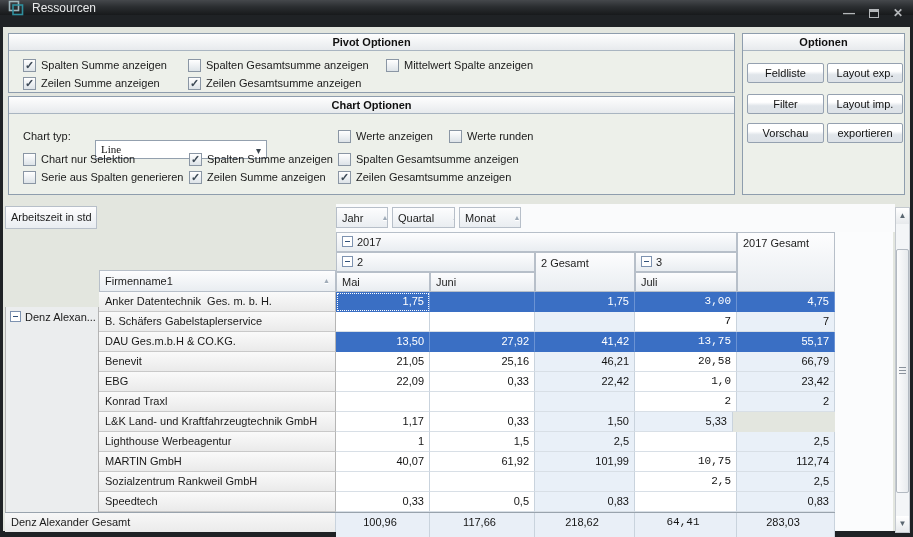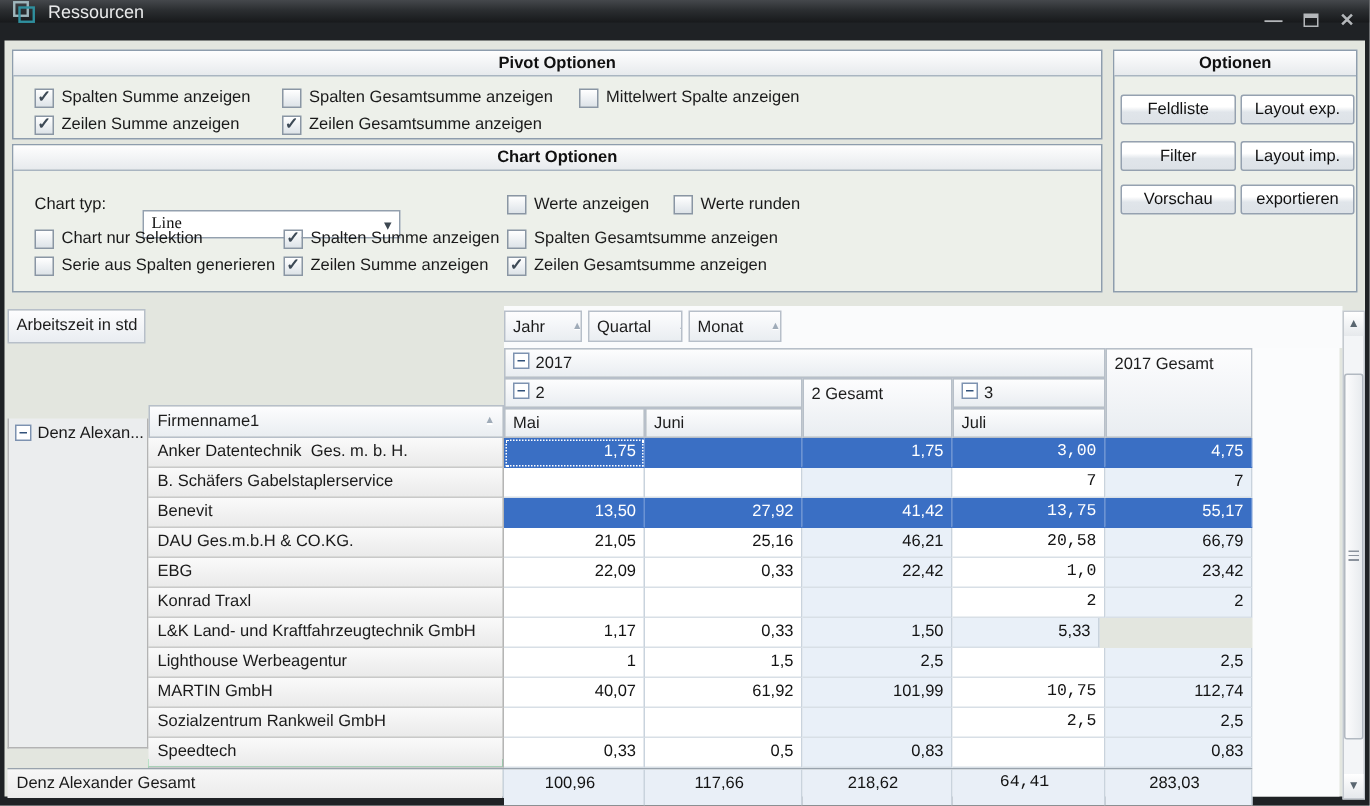--- a/index.html
+++ b/index.html
@@ -210,30 +210,30 @@
     </div>
     <div class="hcell" style="left:333px; top:245px; width:94px; height:20px;">Mai</div>
     <div class="hcell" style="left:427px; top:245px; width:105px; height:20px;">Juni</div>
     <div class="hcell" style="left:632px; top:245px; width:102px; height:20px;">Juli</div>
 
     <div class="hcell fieldbtn" style="left:96px; top:243px; width:237px; height:22px;">
       <span>Firmenname1</span>
       <span class="sortglyph">▲</span>
     </div>
 
-    <div class="denz-cell" style="left:2px; top:252px; width:94px; height:220px;">
+    <div class="denz-cell" style="left:2px; top:280px; width:94px; height:220px;">
       <span class="minus"></span>
         <span>Denz Alexan...</span>
     </div>
 
     <div class="name-col" style="left:96px; top:265px; width:237px; height:220px;">
         <div class="name-cell">Anker Datentechnik  Ges. m. b. H.</div>
         <div class="name-cell">B. Schäfers Gabelstaplerservice</div>
+        <div class="name-cell">DAU Ges.m.b.H &amp; CO.KG.</div>
         <div class="name-cell">Benevit</div>
-        <div class="name-cell">DAU Ges.m.b.H &amp; CO.KG.</div>
         <div class="name-cell">EBG</div>
         <div class="name-cell">Konrad Traxl</div>
         <div class="name-cell">L&amp;K Land- und Kraftfahrzeugtechnik GmbH</div>
         <div class="name-cell">Lighthouse Werbeagentur</div>
         <div class="name-cell">MARTIN GmbH</div>
         <div class="name-cell">Sozialzentrum Rankweil GmbH</div>
         <div class="name-cell">Speedtech</div>
       </div>
 
     <div class="vrows" style="left:333px; top:265px; width:499px; height:220px;">

